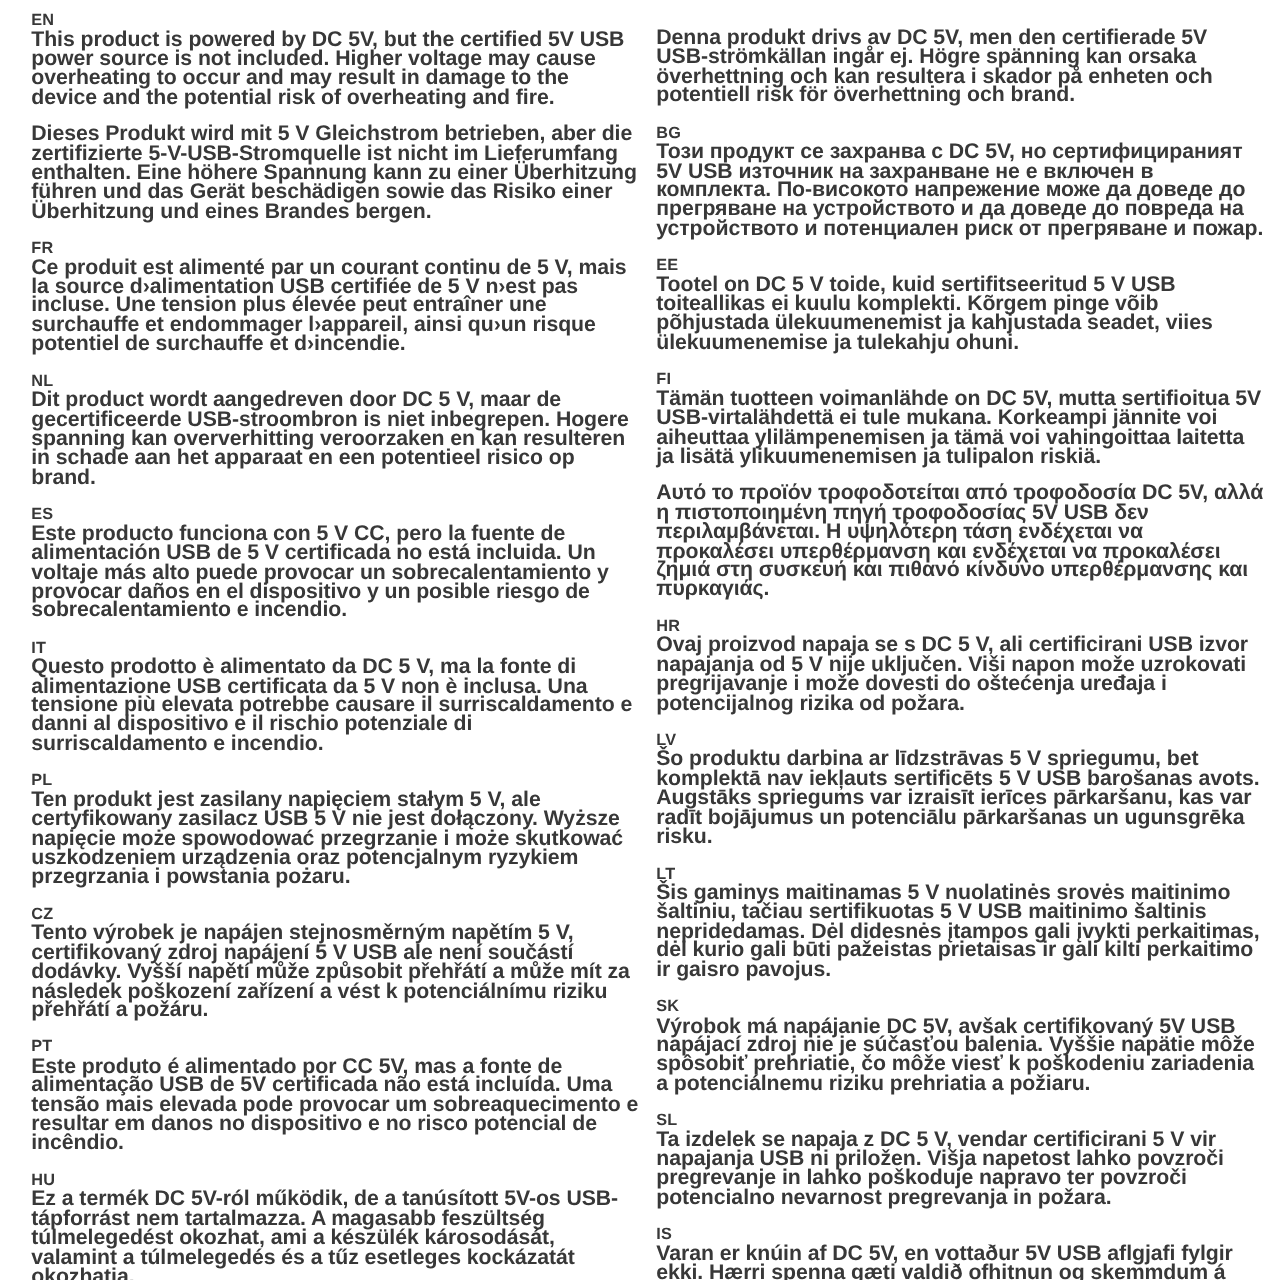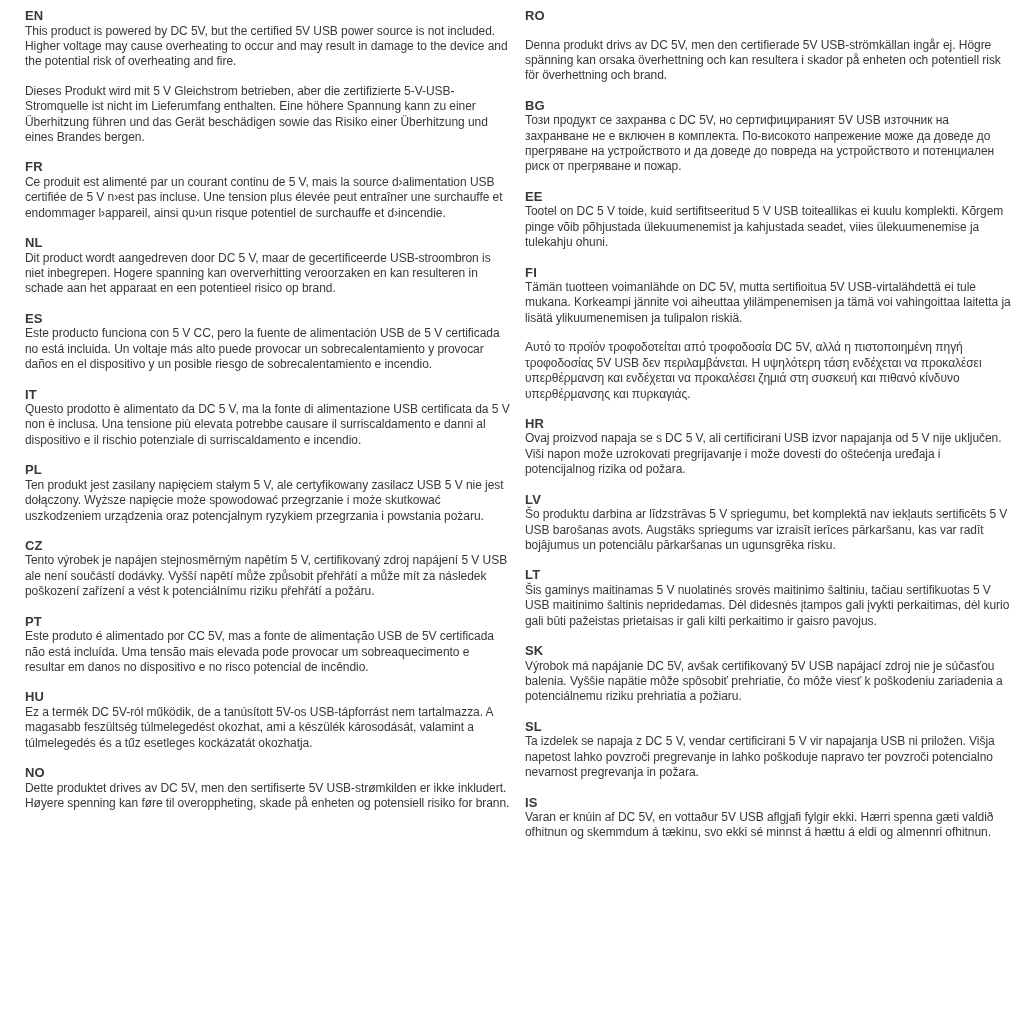--- a/index.html
+++ b/index.html
@@ -28,23 +28,23 @@
   }
   .lang h2 {
     margin: 0;
     font-size: 13px;
     line-height: 15.5px;
     font-weight: 700;
     letter-spacing: 0.2px;
   }
   .lang p {
     margin: 0;
-    font-size: 12px;
+    font-size: 17px;
     line-height: 15.4px;
-    font-weight: 400;
+    font-weight: 700;
     letter-spacing: -0.05px;
   }
 </style>
 </head>
 <body>
 
 <div class="page">
   <div class="col">
     <section class="lang">
       <h2>EN</h2>
@@ -86,21 +86,20 @@
       <p>Ez a termék DC 5V-ról működik, de a tanúsított 5V-os USB-tápforrást nem tartalmazza. A magasabb feszültség túlmelegedést okozhat, ami a készülék károsodását, valamint a túlmelegedés és a tűz esetleges kockázatát okozhatja.</p>
     </section>
     <section class="lang">
       <h2>NO</h2>
       <p>Dette produktet drives av DC 5V, men den sertifiserte 5V USB-strømkilden er ikke inkludert. Høyere spenning kan føre til overoppheting, skade på enheten og potensiell risiko for brann.</p>
     </section>
   </div>
 
   <div class="col">
     <section class="lang">
-      <h2>RO</h2>
     </section>
     <section class="lang">
       <p>Denna produkt drivs av DC 5V, men den certifierade 5V USB-strömkällan ingår ej. Högre spänning kan orsaka överhettning och kan resultera i skador på enheten och potentiell risk för överhettning och brand.</p>
     </section>
     <section class="lang">
       <h2>BG</h2>
       <p>Този продукт се захранва с DC 5V, но сертифицираният 5V USB източник на захранване не е включен в комплекта. По-високото напрежение може да доведе до прегряване на устройството и да доведе до повреда на устройството и потенциален риск от прегряване и пожар.</p>
     </section>
     <section class="lang">
       <h2>EE</h2>

